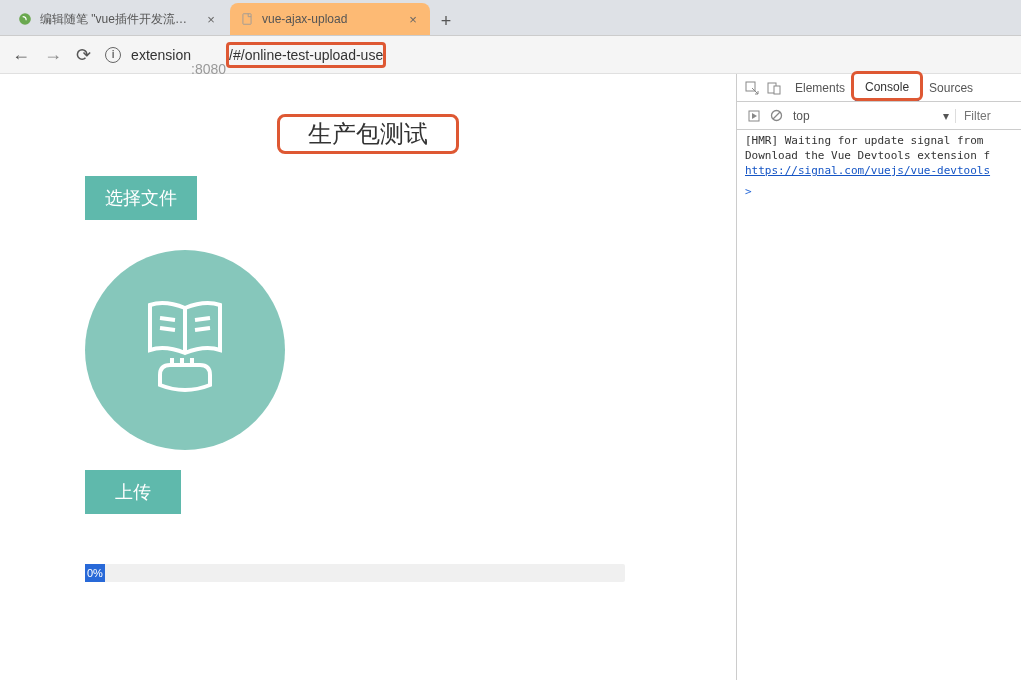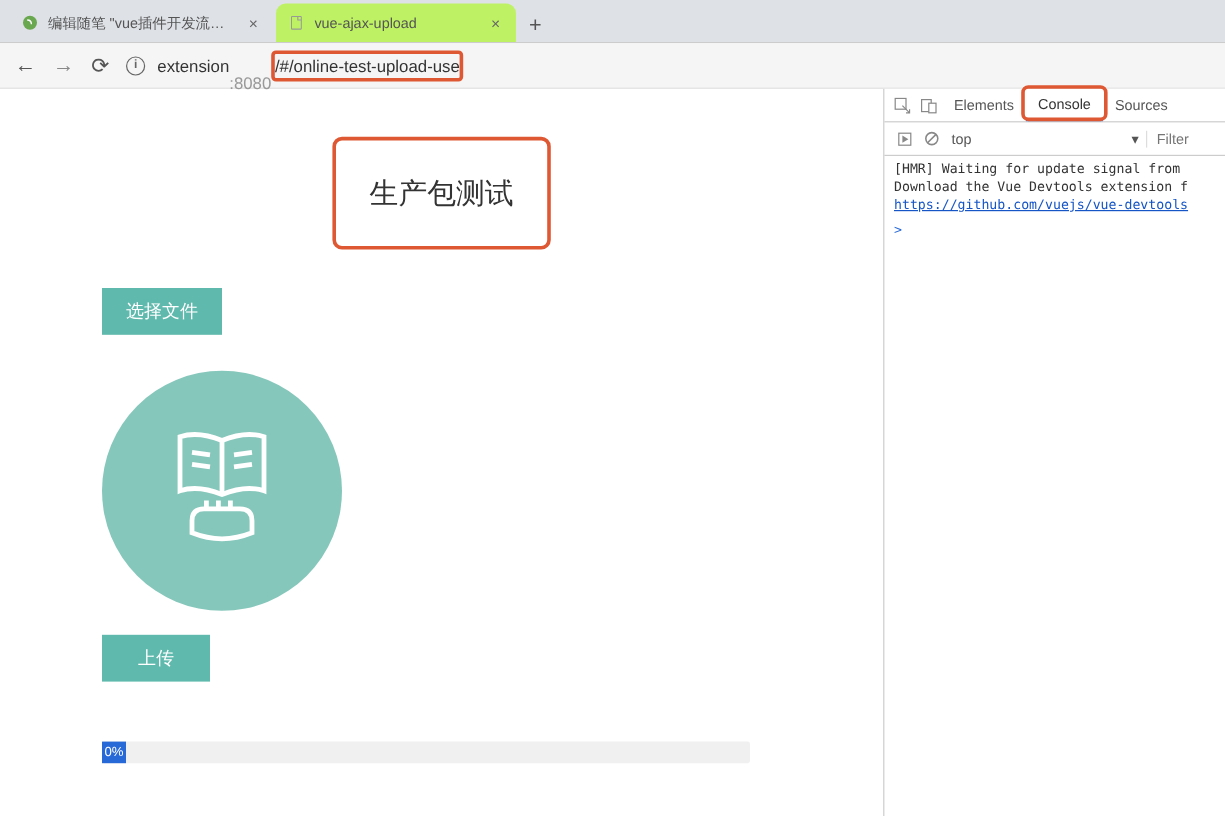--- a/index.html
+++ b/index.html
@@ -1,40 +1,40 @@
 <!DOCTYPE html>
 <html><head>
   <meta charset="utf-8">
   <style>
     * { margin: 0; padding: 0; box-sizing: border-box; }
     body { font-family: -apple-system, BlinkMacSystemFont, "Segoe UI", sans-serif; background: #fff; height: 680px; width: 1021px; overflow: hidden; }
     
     .chrome-tabs { height: 36px; background: #dee1e6; display: flex; align-items: flex-end; padding-left: 8px; border-bottom: 1px solid #ccc; }
     .tab { display: flex; align-items: center; height: 32px; padding: 0 10px; font-size: 12px; color: #555; border-radius: 8px 8px 0 0; margin-right: 2px; max-width: 220px; min-width: 200px; position: relative; }
-    .tab.active { background: #bef264; }
+    .tab.active { background: #fdba74; }
     .tab-logo { width: 14px; height: 14px; margin-right: 8px; flex-shrink: 0; }
     .tab-title { white-space: nowrap; overflow: hidden; text-overflow: ellipsis; flex: 1; }
     .tab-close { width: 14px; height: 14px; display: flex; align-items: center; justify-content: center; font-size: 13px; color: #666; margin-left: 6px; }
     .tab-add { width: 28px; height: 28px; display: flex; align-items: center; justify-content: center; font-size: 18px; color: #555; }
     
     .toolbar { height: 38px; background: #f5f5f5; display: flex; align-items: center; padding: 0 12px; gap: 14px; border-bottom: 1px solid #e0e0e0; }
     .nav-btn { color: #888; font-size: 18px; cursor: pointer; }
     .nav-btn.enabled { color: #555; }
     .addr-bar { flex: 1; display: flex; align-items: center; font-size: 14px; color: #333; }
     .info-icon { width: 16px; height: 16px; border: 1.5px solid #666; border-radius: 50%; display: flex; align-items: center; justify-content: center; font-size: 10px; color: #666; margin-right: 10px; font-weight: bold; }
     .url-port { color: #999; margin-top: 28px; }
     .url-highlight { border: 3px solid #de5833; border-radius: 4px; padding: 2px 0; }
     
     .content { display: flex; height: calc(680px - 74px); }
     
     .page { flex: 1; padding: 30px 85px; overflow: auto; }
-    .page-title-box { border: 3px solid #de5833; border-radius: 8px; padding: 28px 28px; margin: 10px auto 32px; width: fit-content; }
+    .page-title-box { border: 3px solid #de5833; border-radius: 8px; padding: 1px 28px; margin: 10px auto 22px; width: fit-content; }
     .page-title { font-size: 24px; color: #333; font-weight: normal; }
     
-    .btn { background: #5fb9ac; color: #fff; border: none; padding: 10px 20px; font-size: 15px; cursor: pointer; }
+    .btn { background: #5fb9ac; color: #fff; border: none; padding: 10px 20px; font-size: 18px; cursor: pointer; }
     .btn-upload { padding: 10px 30px; margin-top: 20px; }
     
     .preview-img { width: 200px; height: 200px; background: #86c7bb; border-radius: 50%; margin-top: 30px; display: flex; align-items: center; justify-content: center; flex-direction: column; }
     .book-icon { color: #fff; }
     
     .progress-area { margin-top: 50px; }
     .progress-label { font-size: 15px; color: #444; margin-bottom: 10px; }
     .progress-bar { width: 540px; height: 18px; background: #f0f0f0; border-radius: 2px; position: relative; }
     .progress-val { position: absolute; left: 0; top: 0; height: 100%; background: #2869d8; color: #fff; font-size: 11px; padding: 1px 2px; display: flex; align-items: center; }
     
@@ -158,17 +158,17 @@
       </span>
       <div class="dt-dropdown">
         <span>top</span>
         <span>▾</span>
       </div>
       <input class="dt-filter-input" placeholder="Filter" style="">
     </div>
     <div class="dt-console">
       <div class="log-line">[HMR] Waiting for update signal from</div>
       <div class="log-line">Download the Vue Devtools extension f</div>
-      <div class="log-line"><span class="log-link">https://github.com/vuejs/vue-devtools</span></div>
+      <div class="log-line"><span class="log-link">https://signal.com/vuejs/vue-devtools</span></div>
       <div class="prompt">&gt;</div>
     </div>
   </div>
 </div>
 
 </body></html>

